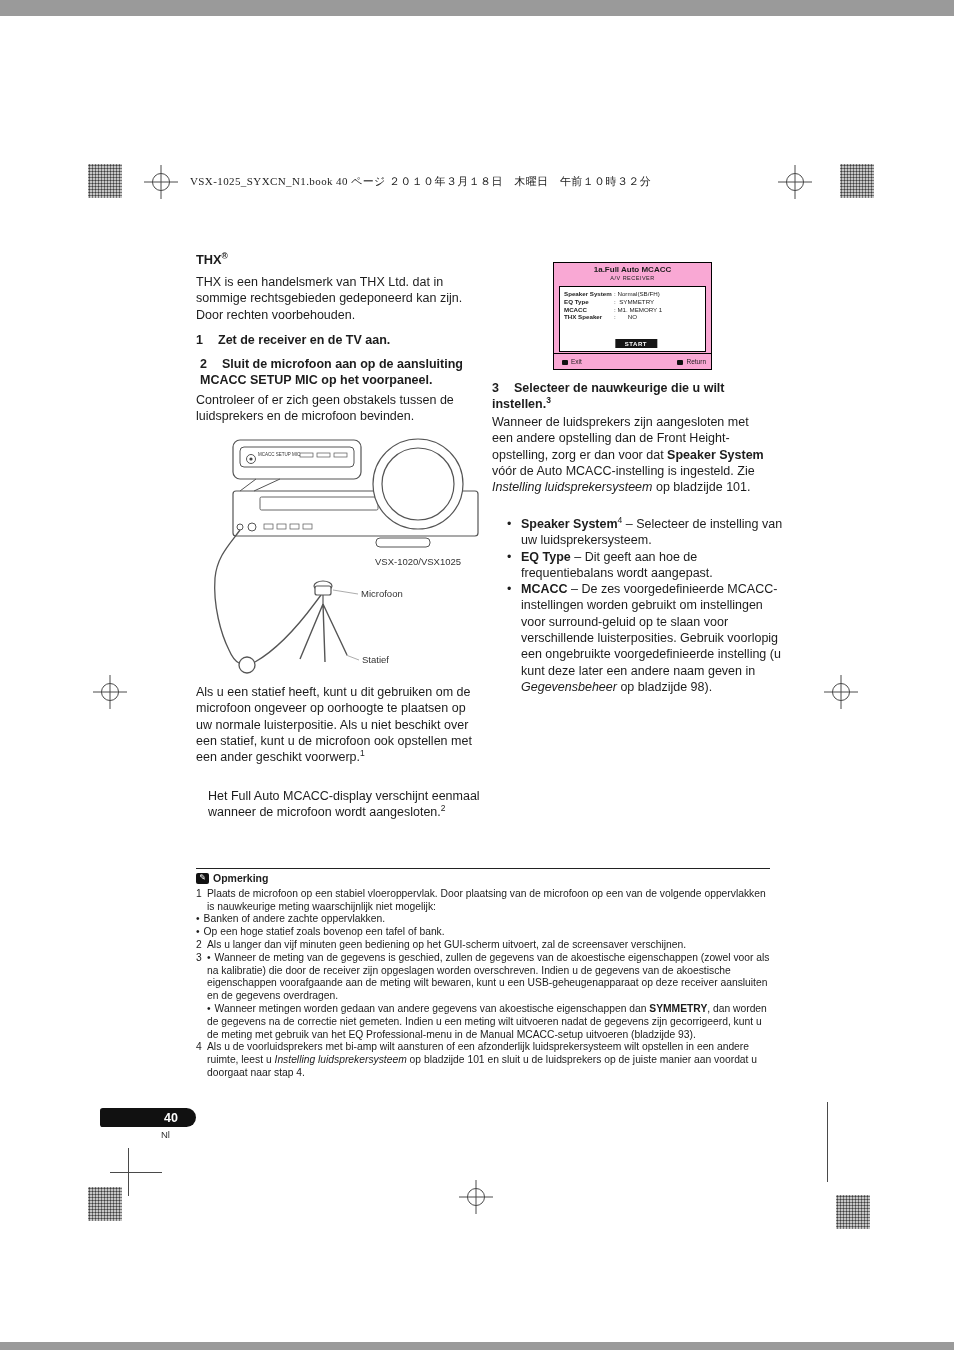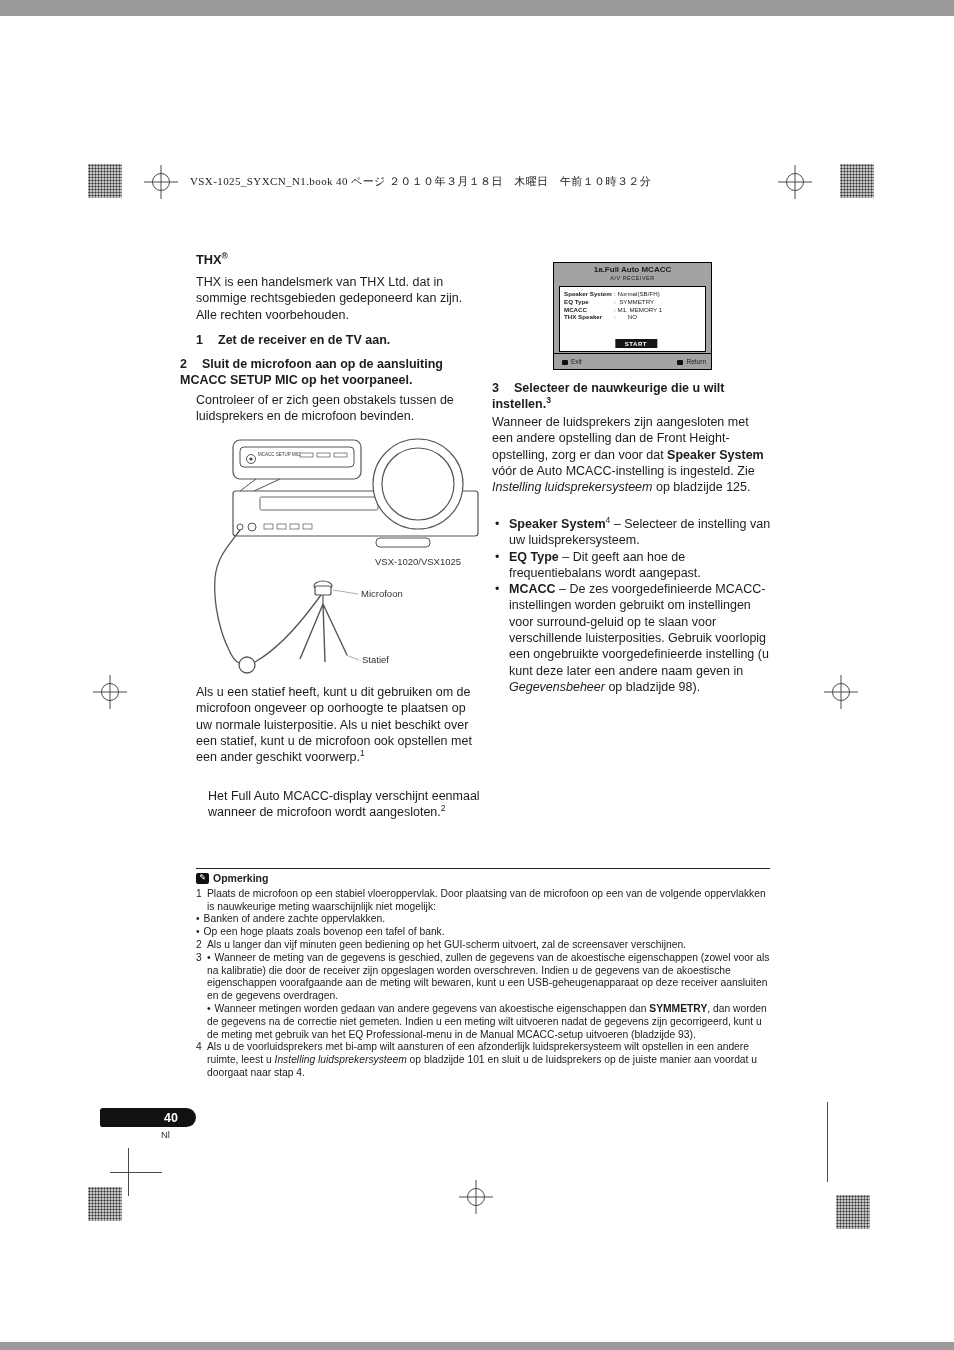--- a/index.html
+++ b/index.html
@@ -17,21 +17,21 @@
               letter-spacing:0.4px;color:#222;white-space:nowrap;}
   
   .halftone{width:34px;height:34px;background-color:#c6c6c6;
             background-image:radial-gradient(#3d3d3d 0.9px,transparent 1.15px);
             background-size:3px 3px;}
   .vl{width:1px;background:#4a4a4a;}
   .hl{height:1px;background:#4a4a4a;}
   
   .figtext{font-family:"Liberation Sans",sans-serif;fill:#333;}
   
-  .screen{left:553px;top:246px;width:157px;height:106px;border:1.5px solid #000;background:#a3a3a3;}
+  .screen{left:553px;top:246px;width:157px;height:106px;border:1.5px solid #000;background:#f9a8d4;}
   .scr-title{font-size:8px;font-weight:700;text-align:center;margin-top:2px;}
   .scr-sub{font-size:5.5px;text-align:center;letter-spacing:0.5px;margin-top:1px;color:#222;}
   .scr-inner{position:absolute;left:5px;right:5px;top:23px;bottom:17px;border:1px solid #000;
              padding:3px 4px;background:#fff;}
   .scr-row{display:flex;font-size:6.2px;line-height:7.8px;white-space:pre;}
   .scr-row .lab{font-weight:700;width:50px;}
   .scr-start{position:absolute;bottom:3px;left:50%;transform:translateX(-42%);
              background:#161616;color:#fff;font-size:6px;font-weight:700;
              padding:1.5px 10px;letter-spacing:0.5px;}
   .scr-bar{position:absolute;left:0;right:0;bottom:0;height:15px;border-top:1px solid #000;
@@ -95,25 +95,25 @@
       <use href="#regmark"></use>
     </svg>
   <div class="abs vl" style="left:128px;top:1132px;height:48px"></div>
   <div class="abs hl" style="left:110px;top:1156px;width:52px"></div>
   <div class="abs vl" style="left:827px;top:1086px;height:80px"></div>
 
   <div class="abs doc-header">VSX-1025_SYXCN_N1.book  40 ページ  ２０１０年３月１８日　木曜日　午前１０時３２分</div>
 
   <div class="abs head" style="left:196px;top:236px"><span>THX</span><sup>®</sup></div>
 
-  <p class="abs bt" style="left:196px;top:258px;width:277px">THX is een handelsmerk van THX Ltd. dat in sommige rechtsgebieden gedeponeerd kan zijn. Alle rechten voorbehouden.</p>
+  <p class="abs bt" style="left:196px;top:258px;width:277px">THX is een handelsmerk van THX Ltd. dat in sommige rechtsgebieden gedeponeerd kan zijn. Door rechten voorbehouden.</p>
 
   <p class="abs bt step" style="left:196px;top:316px;width:277px"><span class="num">1</span><span class="bold">Zet de receiver en de TV aan.</span></p>
 
-  <p class="abs bt step" style="left:180px;top:340px;width:277px"><span class="num">2</span><span class="bold">Sluit de microfoon aan op de aansluiting MCACC SETUP MIC op het voorpaneel.</span></p>
+  <p class="abs bt step" style="left:200px;top:340px;width:277px"><span class="num">2</span><span class="bold">Sluit de microfoon aan op de aansluiting MCACC SETUP MIC op het voorpaneel.</span></p>
 
   <p class="abs bt" style="left:196px;top:376px;width:277px">Controleer of er zich geen obstakels tussen de luidsprekers en de microfoon bevinden.</p>
 
   <svg class="abs" style="left:196px;top:418px" width="292" height="252" viewBox="0 0 292 252">
     <g stroke="#555" fill="none" stroke-width="1.2">
 
       <rect x="37" y="6" width="128" height="39" rx="7"></rect>
       <rect x="44" y="13" width="114" height="20" rx="4" stroke-width="1"></rect>
       <circle cx="55" cy="25" r="4.5" stroke-width="1"></circle>
       <rect x="104" y="19" width="13" height="4" stroke-width="0.7"></rect>
@@ -171,36 +171,36 @@
       <div class="scr-start">START</div>
     </div>
     <div class="scr-bar">
       <span><span class="key-ic"></span><span>Exit</span></span>
       <span><span class="key-ic"></span><span>Return</span></span>
     </div>
   </div>
 
   <p class="abs bt step" style="left:492px;top:364px;width:278px"><span class="num">3</span><span class="bold">Selecteer de nauwkeurige die u wilt instellen.</span><sup class="bold">3</sup></p>
 
-  <p class="abs bt" style="left:492px;top:398px;width:278px"><span>Wanneer de luidsprekers zijn aangesloten met een andere opstelling dan de Front Height-opstelling, zorg er dan voor dat </span><b>Speaker System</b><span> vóór de Auto MCACC-instelling is ingesteld. Zie </span><i>Instelling luidsprekersysteem</i><span> op bladzijde 125.</span></p>
-
-  <div class="abs" style="left:495px;top:500px;width:280px">
+  <p class="abs bt" style="left:492px;top:398px;width:278px"><span>Wanneer de luidsprekers zijn aangesloten met een andere opstelling dan de Front Height-opstelling, zorg er dan voor dat </span><b>Speaker System</b><span> vóór de Auto MCACC-instelling is ingesteld. Zie </span><i>Instelling luidsprekersysteem</i><span> op bladzijde 101.</span></p>
+
+  <div class="abs" style="left:507px;top:500px;width:280px">
     <p class="bt bullet"><span class="blt">•</span><b>Speaker System</b><sup>4</sup><span> – Selecteer de instelling van uw luidsprekersysteem.</span></p>
     <p class="bt bullet"><span class="blt">•</span><b>EQ Type</b><span> – Dit geeft aan hoe de frequentiebalans wordt aangepast.</span></p>
     <p class="bt bullet"><span class="blt">•</span><b>MCACC</b><span> – De zes voorgedefinieerde MCACC-instellingen worden gebruikt om instellingen voor surround-geluid op te slaan voor verschillende luisterposities. Gebruik voorlopig een ongebruikte voorgedefinieerde instelling (u kunt deze later een andere naam geven in </span><i>Gegevensbeheer</i><span> op bladzijde 98).</span></p>
   </div>
 
   <div class="abs nt notes" style="left:196px;top:852px;width:574px">
     <div class="note-head">
       <span class="note-badge">✎</span>
       <span class="note-label">Opmerking</span>
     </div>
     <p class="fn"><span class="fnum">1</span><span>Plaats de microfoon op een stabiel vloeroppervlak. Door plaatsing van de microfoon op een van de volgende oppervlakken is nauwkeurige meting waarschijnlijk niet mogelijk:</span></p>
     <p class="fn-sub"><span class="blt2">•</span><span>Banken of andere zachte oppervlakken.</span></p>
-    <p class="fn-sub"><span class="blt2">•</span><span>Op een hoge plaats zoals bovenop een tafel of bank.</span></p>
+    <p class="fn-sub"><span class="blt2">•</span><span>Op een hoge statief zoals bovenop een tafel of bank.</span></p>
     <p class="fn"><span class="fnum">2</span><span>Als u langer dan vijf minuten geen bediening op het GUI-scherm uitvoert, zal de screensaver verschijnen.</span></p>
     <p class="fn"><span class="fnum">3</span><span class="blt2">•</span><span>Wanneer de meting van de gegevens is geschied, zullen de gegevens van de akoestische eigenschappen (zowel voor als na kalibratie) die door de receiver zijn opgeslagen worden overschreven. Indien u de gegevens van de akoestische eigenschappen voorafgaande aan de meting wilt bewaren, kunt u een USB-geheugenapparaat op deze receiver aansluiten en de gegevens overdragen.</span></p>
     <p class="fn-b"><span class="blt2">•</span><span>Wanneer metingen worden gedaan van andere gegevens van akoestische eigenschappen dan </span><b>SYMMETRY</b><span>, dan worden de gegevens na de correctie niet gemeten. Indien u een meting wilt uitvoeren nadat de gegevens zijn gecorrigeerd, kunt u de meting met gebruik van het EQ Professional-menu in de Manual MCACC-setup uitvoeren (bladzijde 93).</span></p>
     <p class="fn"><span class="fnum">4</span><span>Als u de voorluidsprekers met bi-amp wilt aansturen of een afzonderlijk luidsprekersysteem wilt opstellen in een andere ruimte, leest u </span><i>Instelling luidsprekersysteem</i><span> op bladzijde 101 en sluit u de luidsprekers op de juiste manier aan voordat u doorgaat naar stap 4.</span></p>
   </div>
 
   <div class="abs pagepill">
       <span>40</span>
     </div>
   <div class="abs lang">Nl</div>

